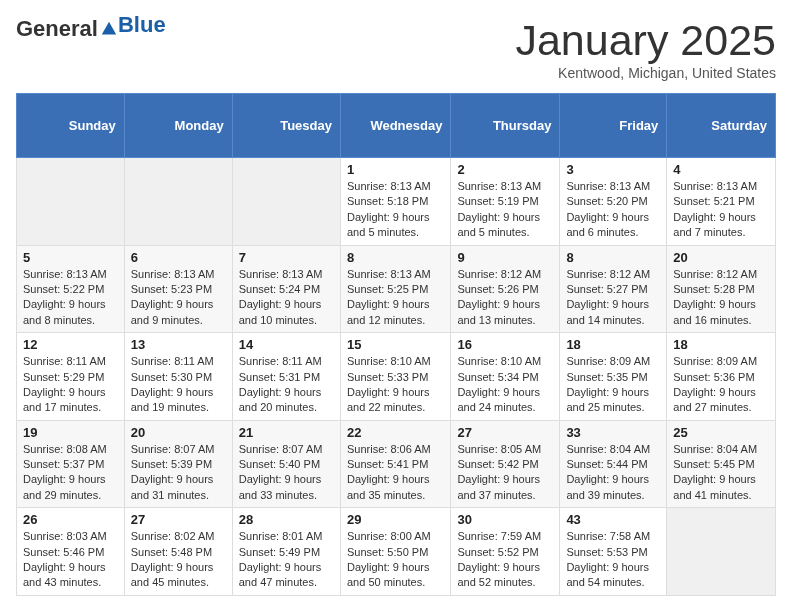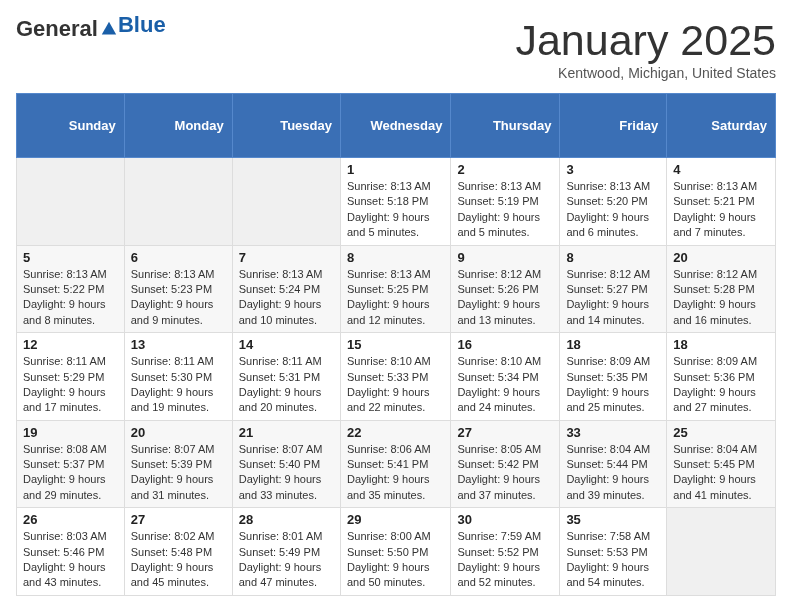--- a/index.html
+++ b/index.html
@@ -251,19 +251,19 @@
         </td>
         <td>
           <div class="day-number">29</div>
           <div class="day-info">Sunrise: 8:00 AM<br>Sunset: 5:50 PM<br>Daylight: 9 hours and 50 minutes.</div>
         </td>
         <td>
           <div class="day-number">30</div>
           <div class="day-info">Sunrise: 7:59 AM<br>Sunset: 5:52 PM<br>Daylight: 9 hours and 52 minutes.</div>
         </td>
         <td>
-          <div class="day-number">35</div>
+          <div class="day-number">43</div>
           <div class="day-info">Sunrise: 7:58 AM<br>Sunset: 5:53 PM<br>Daylight: 9 hours and 54 minutes.</div>
         </td>
         <td class="empty-cell"></td>
       </tr>
     </tbody>
 </table>
 
 </body></html>

